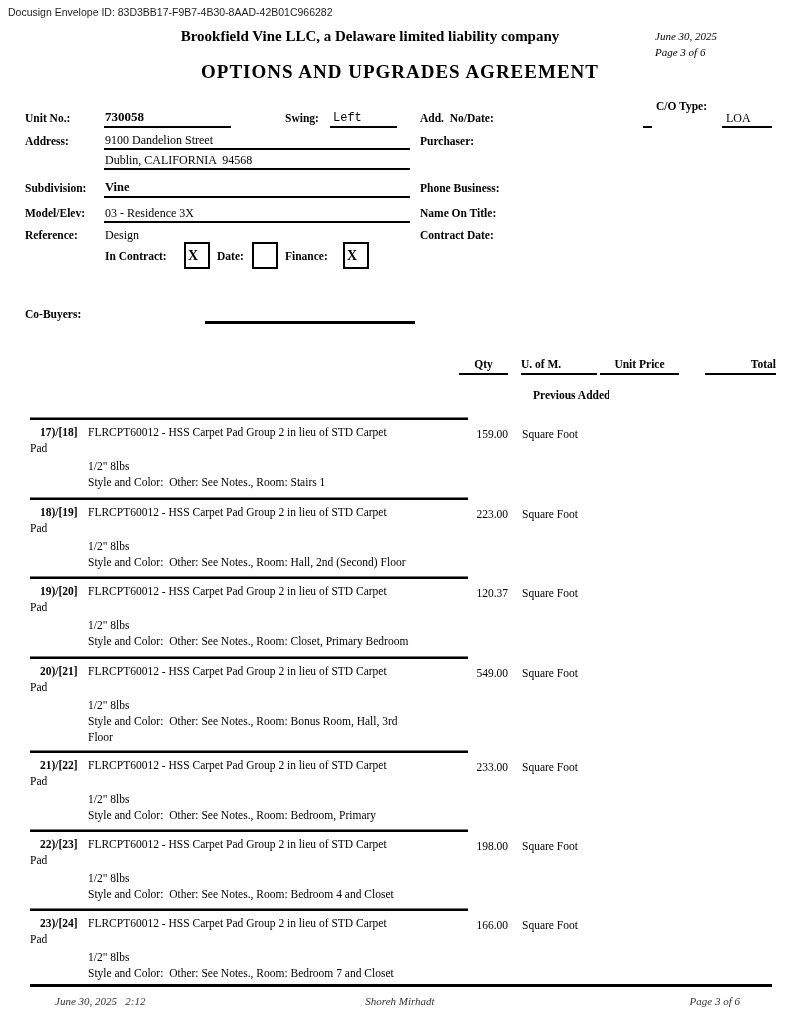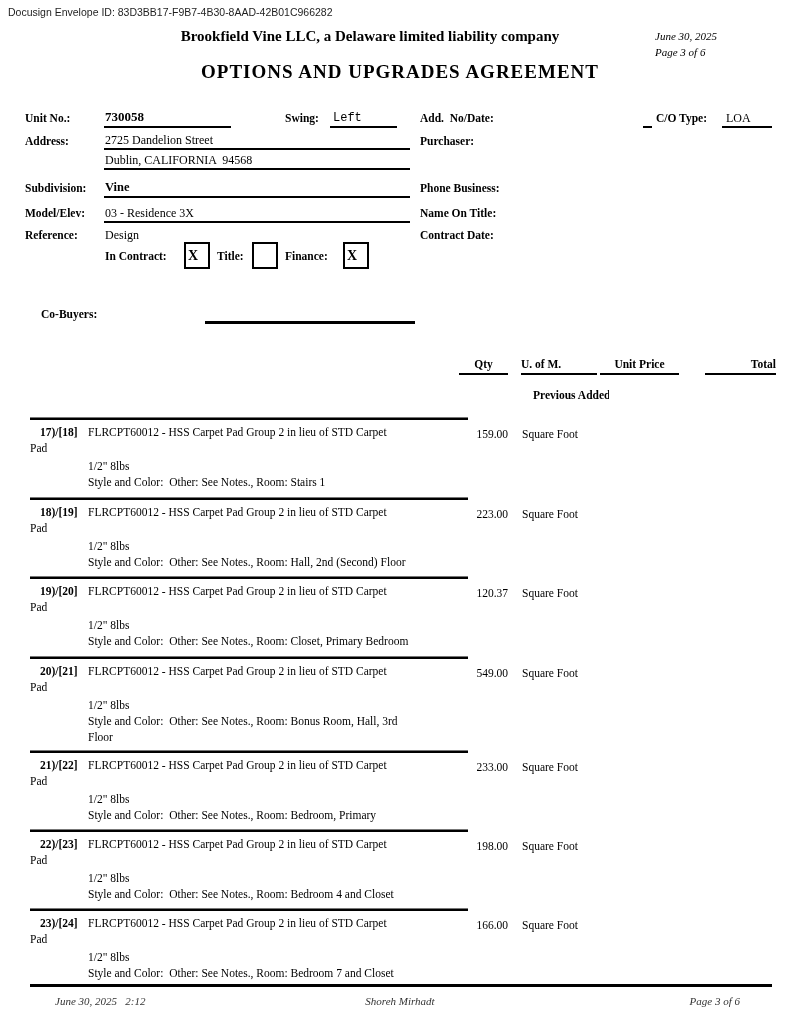--- a/index.html
+++ b/index.html
@@ -46,26 +46,26 @@
   <div class="abs b" style="left:0;top:61px;width:800px;text-align:center;font-size:19px;letter-spacing:1px;" data-bind="header.title">OPTIONS AND UPGRADES AGREEMENT</div>
 
   <div class="abs lbl" style="left:25px;top:112px;" data-bind="form.unit_no_label">Unit No.:</div>
   <div class="abs b" style="left:105px;top:109px;font-size:13px;" data-bind="form.unit_no">730058</div>
   <div class="abs rule" style="left:104px;top:126px;width:127px;height:2px;"></div>
   <div class="abs lbl" style="left:285px;top:112px;" data-bind="form.swing_label">Swing:</div>
   <div class="abs val" style="left:333px;top:111px;font-family:Liberation Mono, monospace;" data-bind="form.swing">Left</div>
   <div class="abs rule" style="left:330px;top:126px;width:67px;height:1.5px;"></div>
   <div class="abs lbl" style="left:420px;top:112px;" data-bind="form.add_no_date_label">Add.  No/Date:</div>
   <div class="abs rule" style="left:643px;top:126px;width:9px;height:2px;"></div>
-  <div class="abs lbl" style="left:656px;top:112px;" data-bind="form.co_type_label">C/O Type:</div>
+  <div class="abs lbl" style="left:656px;top:100px;" data-bind="form.co_type_label">C/O Type:</div>
   <div class="abs val" style="left:726px;top:111px;" data-bind="form.co_type">LOA</div>
   <div class="abs rule" style="left:722px;top:126px;width:50px;height:2px;"></div>
 
   <div class="abs lbl" style="left:25px;top:135px;" data-bind="form.address_label">Address:</div>
-  <div class="abs val" style="left:105px;top:133px;" data-bind="form.address_line1">2725 Dandelion Street</div>
+  <div class="abs val" style="left:105px;top:133px;" data-bind="form.address_line1">9100 Dandelion Street</div>
   <div class="abs rule" style="left:104px;top:148px;width:306px;height:2px;"></div>
   <div class="abs lbl" style="left:420px;top:135px;" data-bind="form.purchaser_label">Purchaser:</div>
   <div class="abs val" style="left:105px;top:153px;" data-bind="form.address_line2">Dublin, CALIFORNIA  94568</div>
   <div class="abs rule" style="left:104px;top:168px;width:306px;height:2px;"></div>
 
   <div class="abs lbl" style="left:25px;top:182px;" data-bind="form.subdivision_label">Subdivision:</div>
   <div class="abs b" style="left:105px;top:180px;font-size:12.5px;" data-bind="form.subdivision">Vine</div>
   <div class="abs rule" style="left:104px;top:196px;width:306px;height:2px;"></div>
   <div class="abs lbl" style="left:420px;top:182px;" data-bind="form.phone_business_label">Phone Business:</div>
 
@@ -73,26 +73,26 @@
   <div class="abs val" style="left:105px;top:206px;" data-bind="form.model_elev">03 - Residence 3X</div>
   <div class="abs rule" style="left:104px;top:221px;width:306px;height:2px;"></div>
   <div class="abs lbl" style="left:420px;top:207px;" data-bind="form.name_on_title_label">Name On Title:</div>
 
   <div class="abs lbl" style="left:25px;top:229px;" data-bind="form.reference_label">Reference:</div>
   <div class="abs val" style="left:105px;top:228px;" data-bind="form.reference">Design</div>
   <div class="abs lbl" style="left:420px;top:229px;" data-bind="form.contract_date_label">Contract Date:</div>
 
   <div class="abs lbl" style="left:105px;top:250px;" data-bind="form.in_contract_label">In Contract:</div>
   <div class="cb" style="left:184px;top:242px;" data-bind="form.in_contract_value">X</div>
-  <div class="abs lbl" style="left:217px;top:250px;" data-bind="form.cash_label">Title:</div>
+  <div class="abs lbl" style="left:217px;top:250px;" data-bind="form.cash_label">Date:</div>
   <div class="cb" style="left:252px;top:242px;" data-bind="form.cash_value"></div>
   <div class="abs lbl" style="left:285px;top:250px;" data-bind="form.finance_label">Finance:</div>
   <div class="cb" style="left:343px;top:242px;" data-bind="form.finance_value">X</div>
 
-  <div class="abs lbl" style="left:25px;top:308px;margin-left:16px;" data-bind="form.co_buyers_label">Co-Buyers:</div>
+  <div class="abs lbl" style="left:25px;top:308px;" data-bind="form.co_buyers_label">Co-Buyers:</div>
   <div class="abs rule" style="left:205px;top:321px;width:210px;height:2.5px;"></div>
 
   <div class="hdrcell" style="left:459px;top:358px;width:49px;text-align:center;" data-bind="table.headers.qty">Qty</div>
   <div class="hdrcell" style="left:521px;top:358px;width:76px;text-align:left;" data-bind="table.headers.uom">U. of M.</div>
   <div class="hdrcell" style="left:600px;top:358px;width:79px;text-align:center;" data-bind="table.headers.unit_price">Unit Price</div>
   <div class="hdrcell" style="left:705px;top:358px;width:71px;text-align:right;" data-bind="table.headers.total">Total</div>
   <div class="abs" style="left:533px;top:387px;">
     <span class="prev-add" data-bind="table.subheader">Previous Added</span>
   </div>
 

